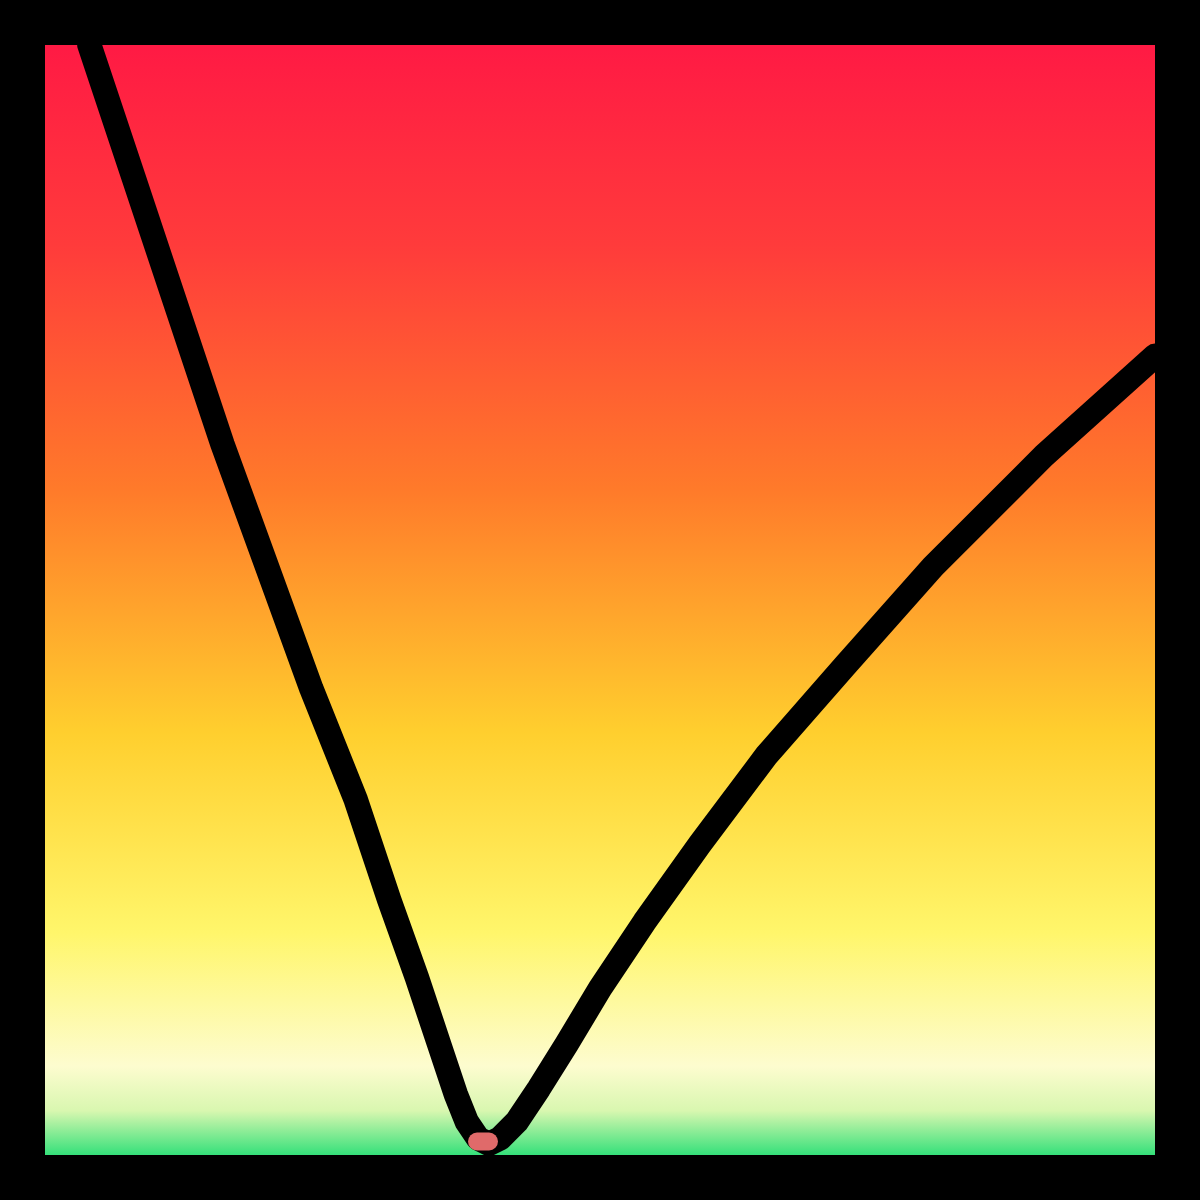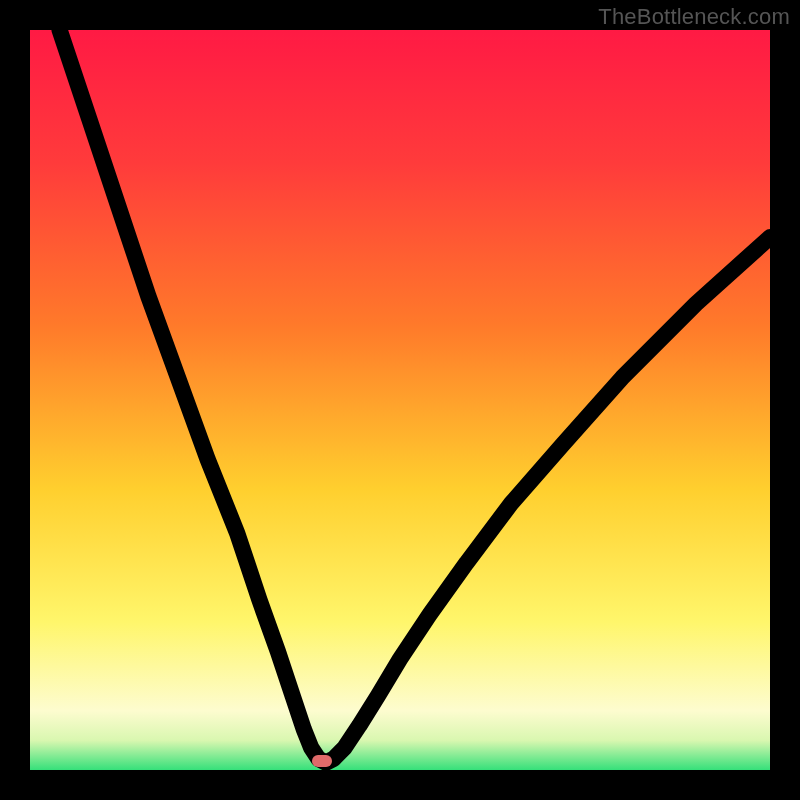--- a/index.html
+++ b/index.html
@@ -65,15 +65,14 @@
   <div class="plot-area" style="background: linear-gradient(rgb(255, 26, 68) 0%, rgb(255, 59, 59) 18%, rgb(255, 122, 42) 40%, rgb(255, 207, 46) 62%, rgb(255, 246, 107) 80%, rgb(253, 252, 207) 92%, rgb(217, 247, 176) 96%, rgb(53, 224, 122) 100%);">
 
     <svg class="curve" viewBox="0 0 100 100" preserveAspectRatio="none">
       <path class="curve-path" d="M 4 0 L 8 12 L 12 24 L 16 36 L 20 47 L 24 58 L 28 68 L 31 77 L 33.5 84 L 35.5 90 L 37 94.5 L 38 97 L 39 98.5 L 40 99 L 41 98.5 L 42.5 97 L 44.5 94 L 47 90 L 50 85 L 54 79 L 59 72 L 65 64 L 72 56 L 80 47 L 90 37 L 100 28"></path>
     </svg>
 
     <div class="marker" style="left: 39.5%; top: 98.8%; background: rgb(224, 106, 106);"></div>
 
   </div>
 
-  <div class="watermark">TheBottleneck.com</div>
 
 </div>
 
 </body></html>

